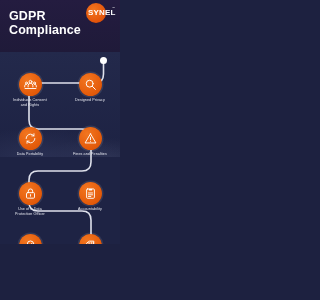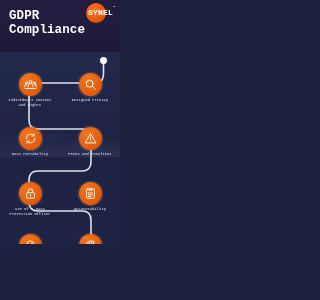--- a/index.html
+++ b/index.html
@@ -7,21 +7,20 @@
   body {
     font-family:"Liberation Sans", sans-serif;
     background:#1d2140;
     overflow:hidden;
     position:relative;
   }
   #infographic {
     position:absolute; inset:0;
     width:120px; height:244px;
     overflow:hidden;
-    font-family:Liberation Mono, monospace;
   }
 
   
   .header {
     position:absolute; left:0; top:0;
     width:120px; height:52px;
     background:#201a3c;
     background:linear-gradient(180deg,#241c40 0%,#1f1a39 100%);
   }
   .header-title {

